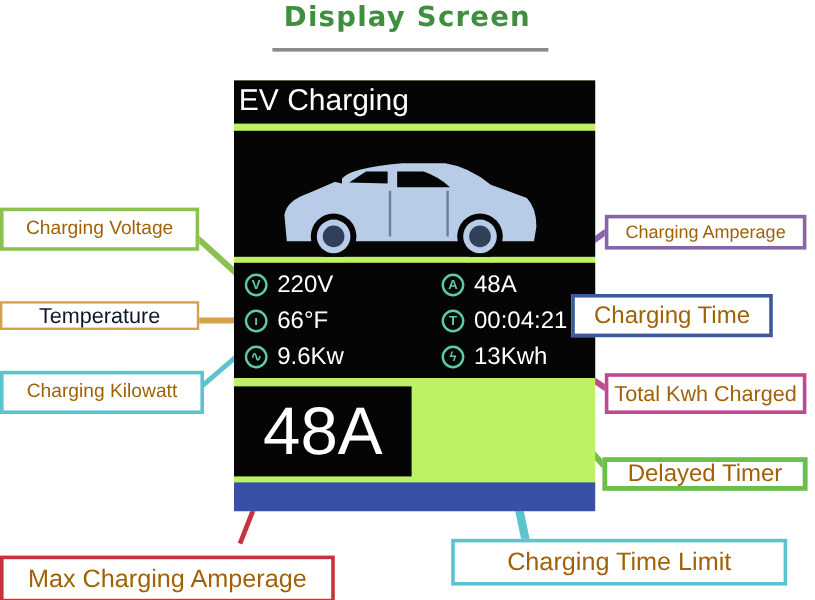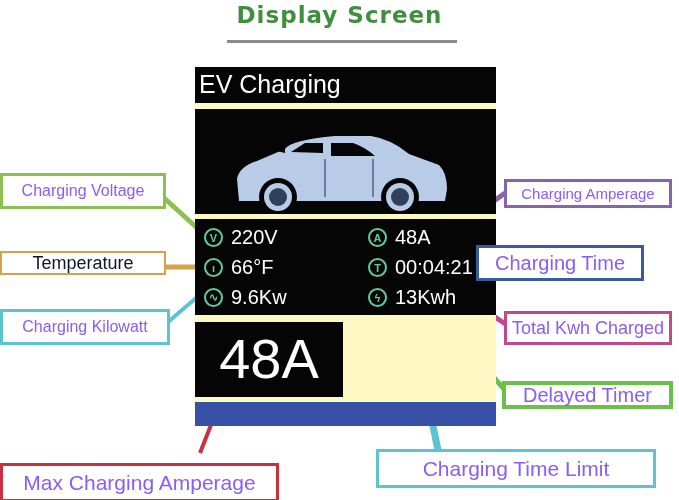--- a/index.html
+++ b/index.html
@@ -1,36 +1,36 @@
 <!DOCTYPE html>
 <html><head>
 <meta charset="utf-8">
 <style>
   html, body { margin:0; padding:0; }
   body { width:679px; height:500px; background:#fff; position:relative; overflow:hidden; font-family:"DejaVu Sans", sans-serif; }
   .abs { position:absolute; }
   .title { left:0; width:679px; top:2px; text-align:center; color:#3f8f3f; font-weight:bold; font-size:23px; letter-spacing:1px; }
   .title-rule { left:227px; top:40px; width:230px; height:3px; background:#8a8a8a; }
 
-  .screen { left:195px; top:67px; width:301px; height:359px; background:#fef9c3; }
+  .screen { left:195px; top:67px; width:301px; height:359px; background:#bef264; }
   .blk { position:absolute; background:#050505; color:#fff; }
   .hdr { left:0; top:0; width:301px; height:36px; }
   .hdr span { position:absolute; left:4px; top:3px; font-size:25px; font-family:"Liberation Sans", sans-serif; }
   .carp { left:0; top:42px; width:301px; height:105px; }
   .stats { left:0; top:152px; width:301px; height:96px; }
   .maxp { left:0; top:255px; width:148px; height:75px; }
   .timp { left:156px; top:255px; width:145px; height:75px; }
   .bar { position:absolute; left:0; top:335px; width:301px; height:24px; background:#3850a5; }
 
   .stat { position:absolute; display:flex; align-items:center; font-size:20px; font-family:"Liberation Sans", sans-serif; color:#fff; }
   .ico { width:19px; height:19px; border-radius:50%; border:2px solid #5fc9a8; box-sizing:border-box; color:#5fc9a8; font-size:11px; font-weight:bold; display:flex; align-items:center; justify-content:center; margin-right:8px; }
   .big { position:absolute; left:0; width:148px; top:4px; text-align:center; font-size:56px; font-family:"Liberation Sans", sans-serif; }
   .tl { position:absolute; left:14px; font-size:31px; font-family:"Liberation Sans", sans-serif; line-height:34px; }
 
-  .lbl { position:absolute; background:#fff; box-sizing:border-box; border:3px solid; color:#8b5cf6; font-family:"Liberation Sans", sans-serif; display:flex; align-items:center; justify-content:center; white-space:nowrap; }
+  .lbl { position:absolute; background:#fff; box-sizing:border-box; border:3px solid; color:#a16207; font-family:"Liberation Sans", sans-serif; display:flex; align-items:center; justify-content:center; white-space:nowrap; }
   svg.lines { position:absolute; left:0; top:0; }
 </style>
 </head>
 <body>
 
 <div class="abs title">Display Screen</div>
 <div class="abs title-rule"></div>
 
 <svg class="lines" width="679" height="500">
   <line x1="163" y1="197" x2="206" y2="236" stroke="#8cc152" stroke-width="5"></line>

